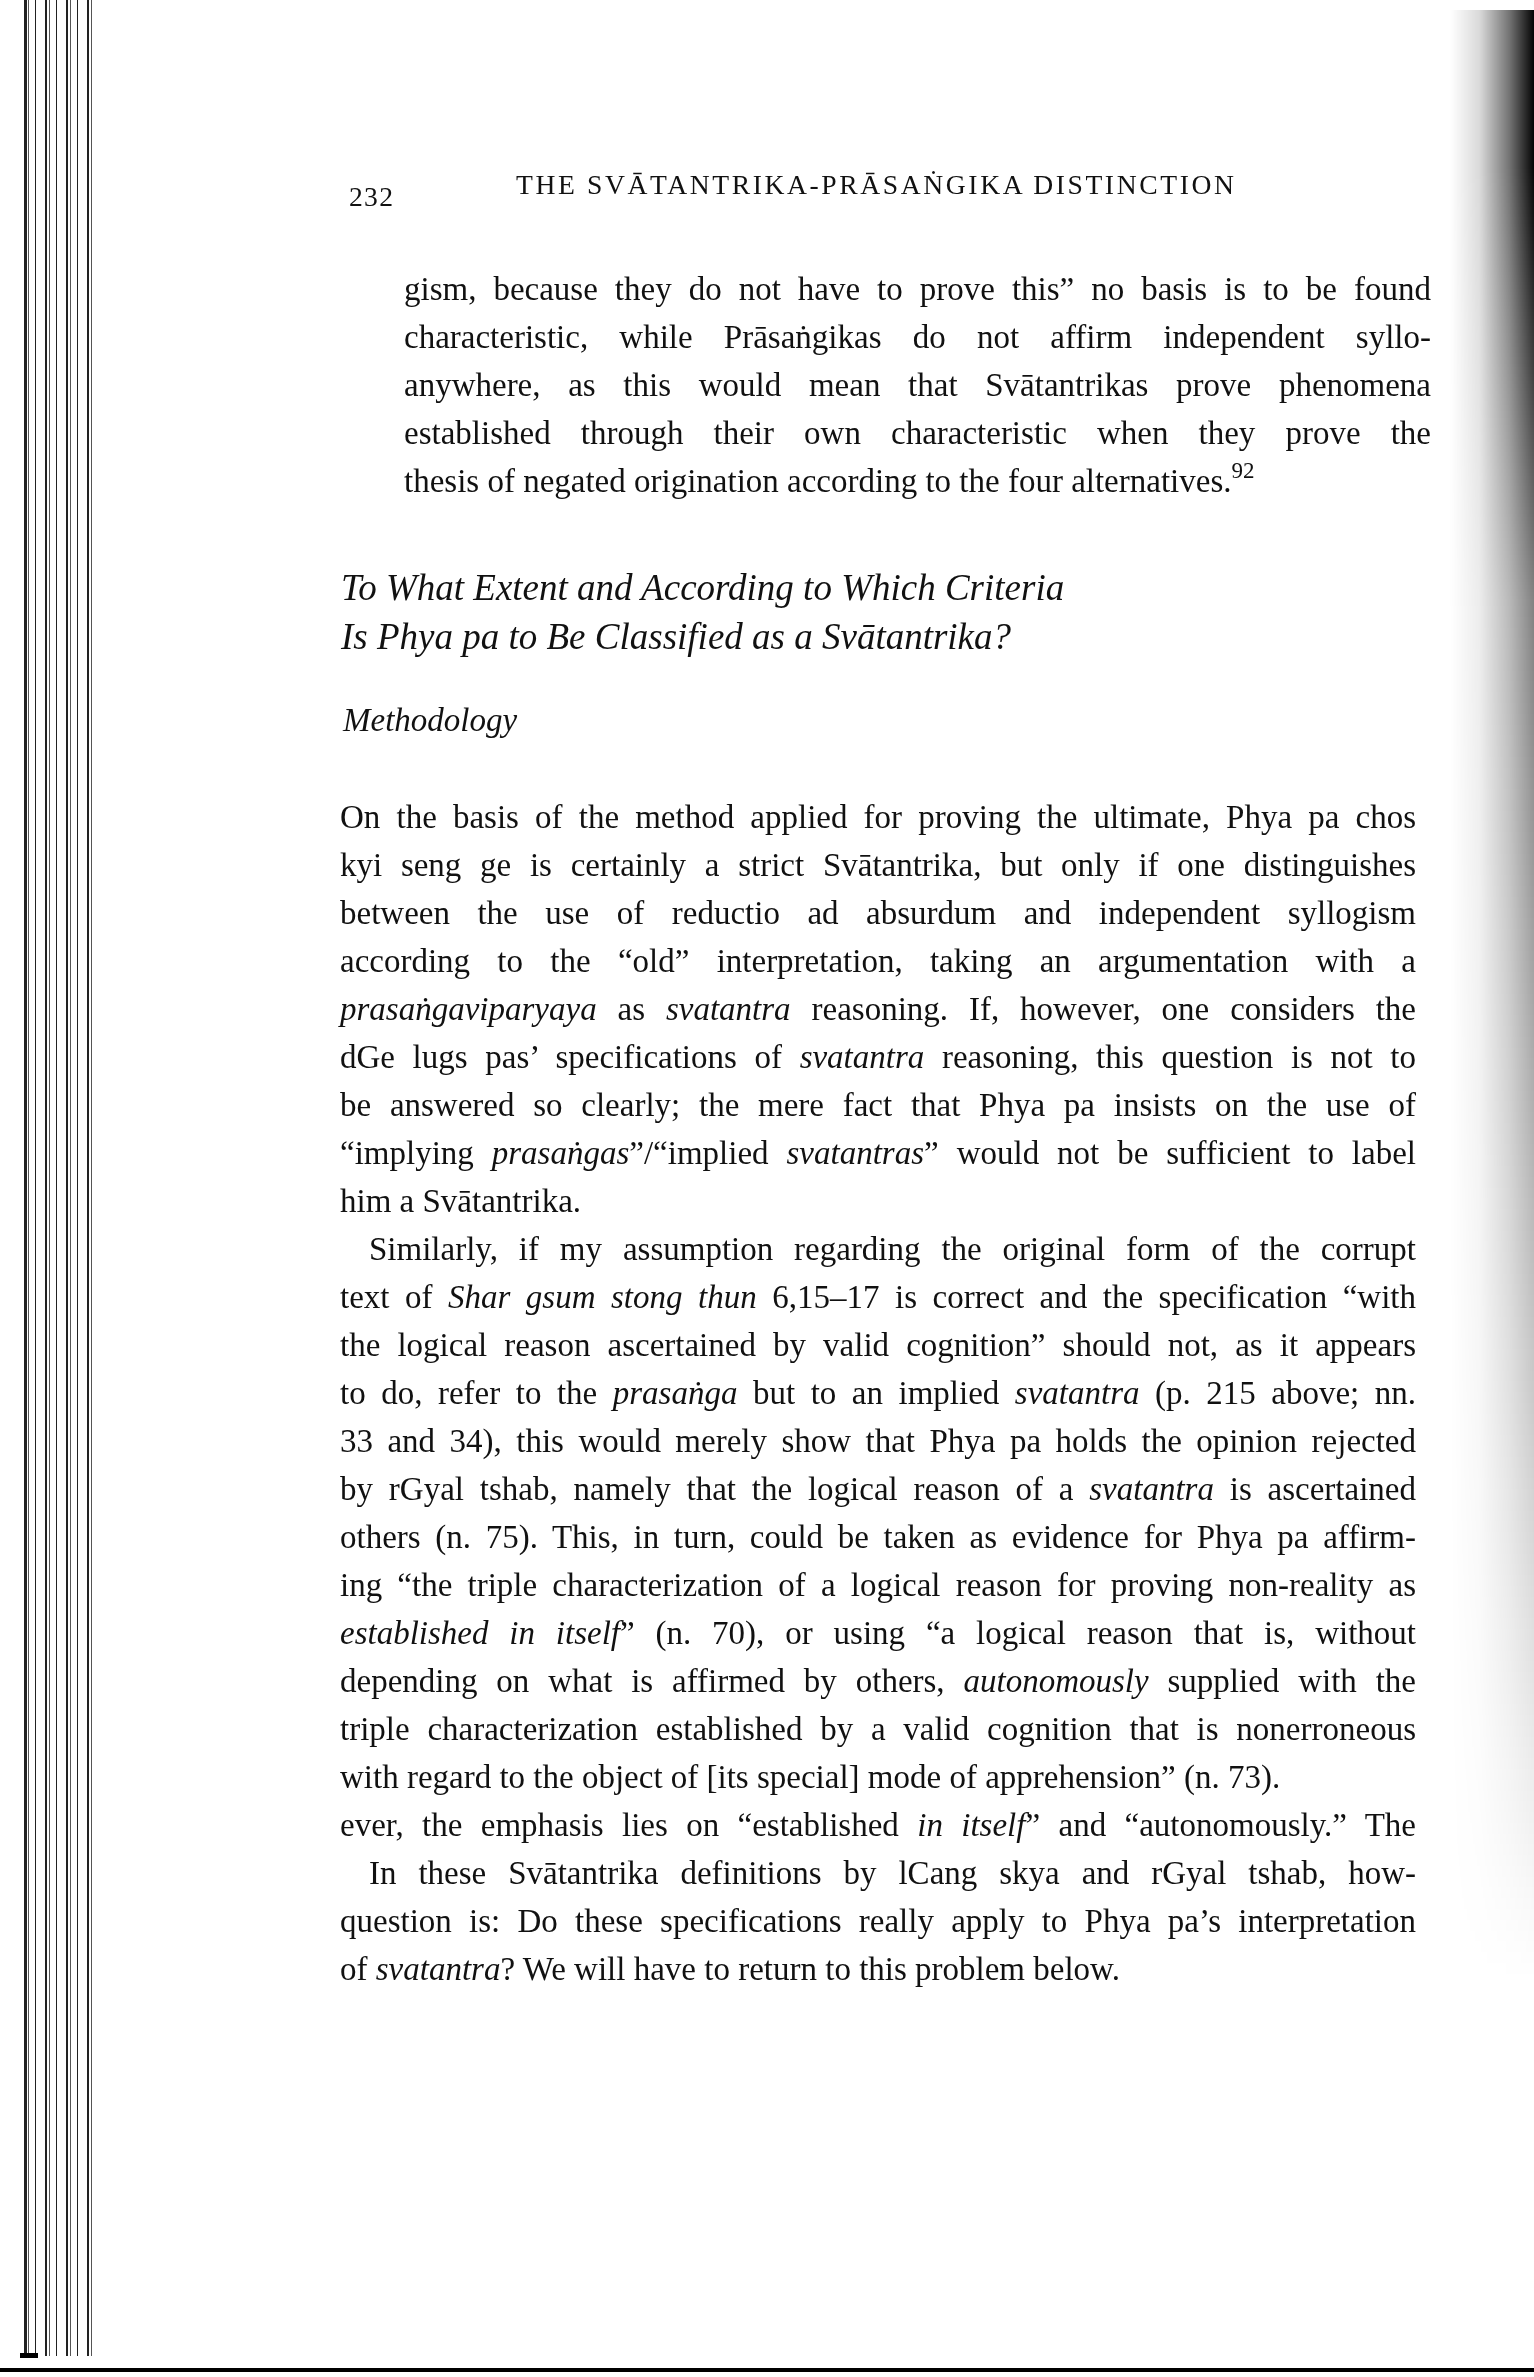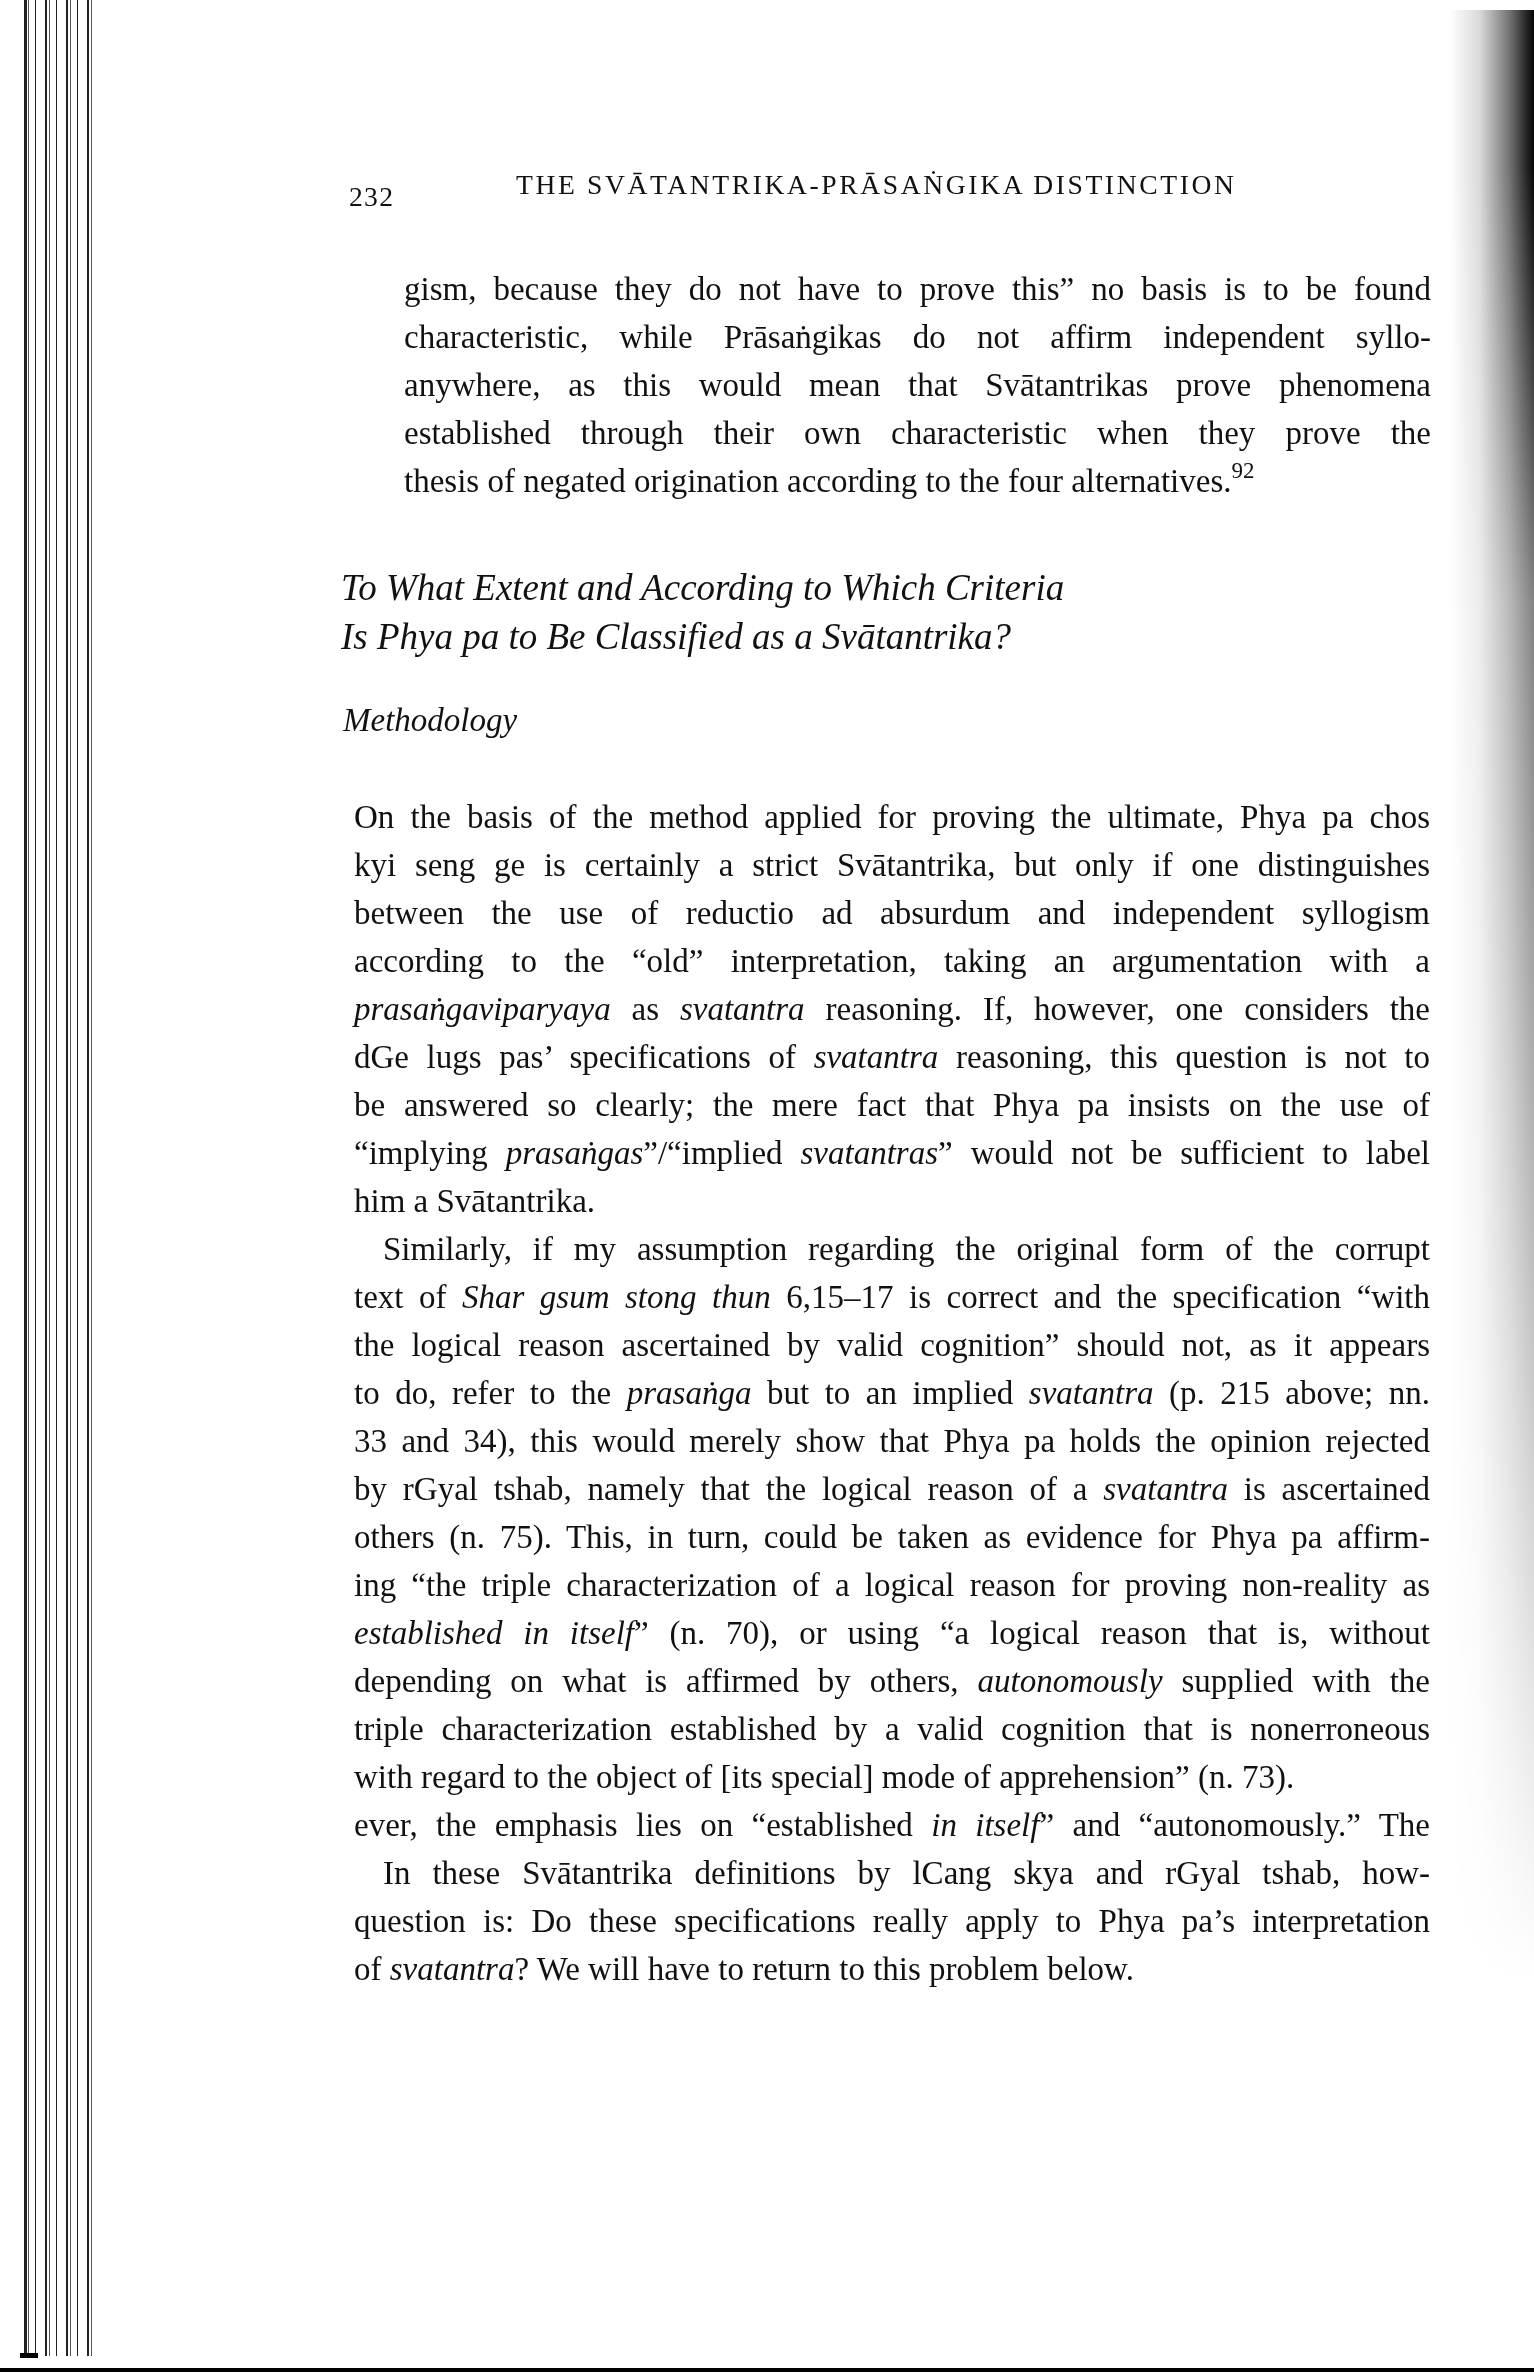--- a/index.html
+++ b/index.html
@@ -12,21 +12,21 @@
   .bottom-nub { position: absolute; left: 19.7px; top: 2353px; width: 18.4px; height: 4.6px; background: #000; }
   .edge-shadow { position: absolute; right: 0; top: 9.8px; width: 85px; height: 1969px;
     background: linear-gradient(90deg, rgba(0,0,0,0) 0%, rgba(0,0,0,0.15) 35%, rgba(0,0,0,0.55) 70%, #000 100%);
     -webkit-mask-image: linear-gradient(180deg, #000 0%, #000 8%, rgba(0,0,0,0.5) 30%, rgba(0,0,0,0) 100%);
     mask-image: linear-gradient(180deg, #000 0%, #000 8%, rgba(0,0,0,0.5) 30%, rgba(0,0,0,0) 100%); }
 
   .running-head { position: absolute; top: 169px; left: 349px; font-size: 27.6px; letter-spacing: 1.3px; white-space: nowrap; }
   .running-head .page-num { position: absolute; left: 0; top: 0; margin-top: 12px; }
   .running-head .title { position: absolute; left: 167px; top: 0; letter-spacing: 2.6px; }
 
-  .text { position: absolute; left: 354px; width: 1076px; font-size: 33px; line-height: 48px; text-align: justify; }
+  .text { position: absolute; left: 340px; width: 1076px; font-size: 33px; line-height: 48px; text-align: justify; }
   .para { margin: 0; text-indent: 0; }
   .para .line { display: block; text-align-last: justify; }
   .para .line.last { text-align-last: left; }
   i { font-style: italic; }
   sup { font-size: 23px; vertical-align: 14.4px; line-height: 0; }
 
   .quote-block { top: 265px; left: 404px; width: 1027px; }
   .heading { position: absolute; left: 341px; font-style: italic; font-size: 37px; line-height: 49px; white-space: nowrap; }
   .heading.h1 { top: 563px; }
   .subheading { position: absolute; left: 343px; top: 689px; font-style: italic; font-size: 33px; line-height: 46px; margin-top: 8px; }

